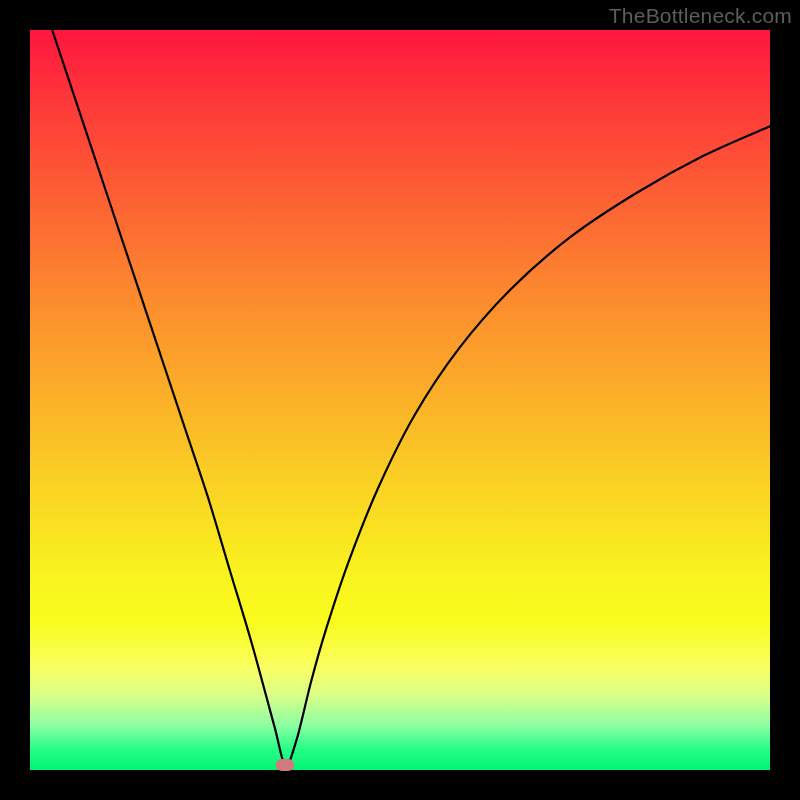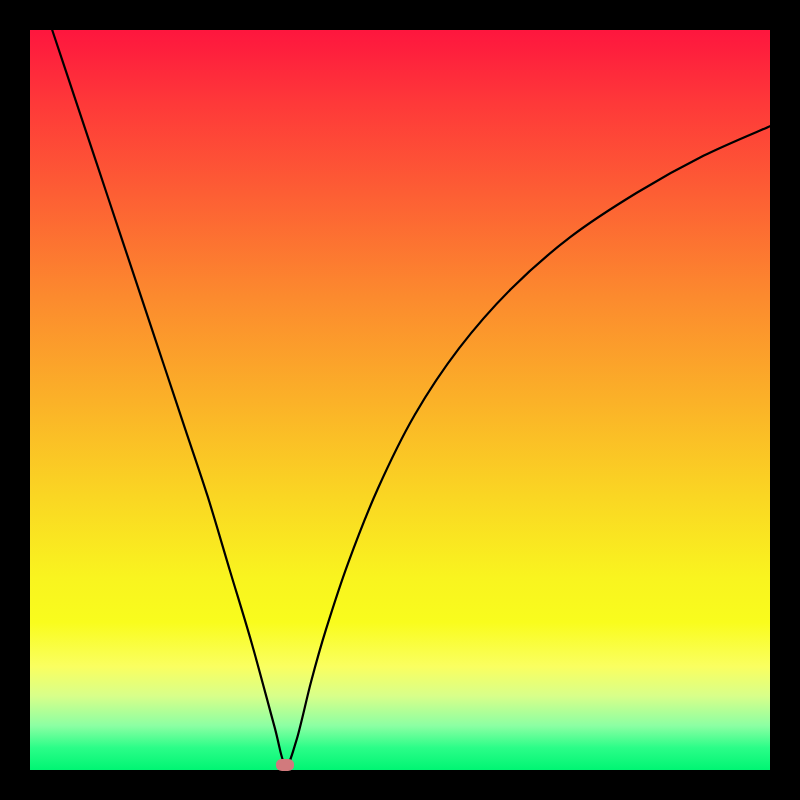--- a/index.html
+++ b/index.html
@@ -69,13 +69,14 @@
 </head>
 <body>
 
 <div class="outer">
   <div class="plot">
     <svg class="curve" viewBox="0 0 740 740" preserveAspectRatio="none">
       <path id="curve-path" d="M 22.20 0.00 C 25.90 11.10, 37.00 44.40, 44.40 66.60 C 51.80 88.80, 59.20 111.00, 66.60 133.20 C 74.00 155.40, 81.40 177.60, 88.80 199.80 C 96.20 222.00, 103.60 244.20, 111.00 266.40 C 118.40 288.60, 125.80 310.80, 133.20 333.00 C 140.60 355.20, 148.00 377.40, 155.40 399.60 C 162.80 421.80, 170.20 442.77, 177.60 466.20 C 185.00 489.63, 192.40 515.53, 199.80 540.20 C 207.20 564.87, 214.60 588.30, 222.00 614.20 C 229.40 640.10, 238.65 675.50, 244.20 695.60 C 249.75 715.70, 251.60 732.35, 255.30 734.82 C 259.00 737.29, 262.08 724.34, 266.40 710.40 C 270.72 696.46, 276.27 669.70, 281.20 651.20 C 286.13 632.70, 289.83 619.13, 296.00 599.40 C 302.17 579.67, 309.57 556.23, 318.20 532.80 C 326.83 509.37, 336.70 483.47, 347.80 458.80 C 358.90 434.13, 371.23 408.23, 384.80 384.80 C 398.37 361.37, 413.17 339.17, 429.20 318.20 C 445.23 297.23, 462.50 277.50, 481.00 259.00 C 499.50 240.50, 519.23 223.23, 540.20 207.20 C 561.17 191.17, 584.60 176.37, 606.80 162.80 C 629.00 149.23, 651.20 136.90, 673.40 125.80 C 695.60 114.70, 728.90 101.13, 740.00 96.20" fill="none" stroke="#000" stroke-width="2.2" stroke-linecap="round" stroke-linejoin="round"></path>
     </svg>
     <div class="marker" id="min-marker" style="left: 255.3px; top: 734.82px; background: rgb(209, 122, 125);"></div>
   </div>
+  <div class="watermark">TheBottleneck.com</div>
 </div>
 
 </body></html>

